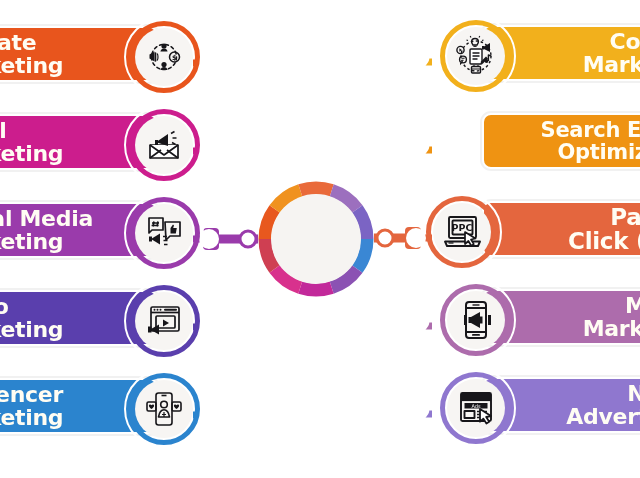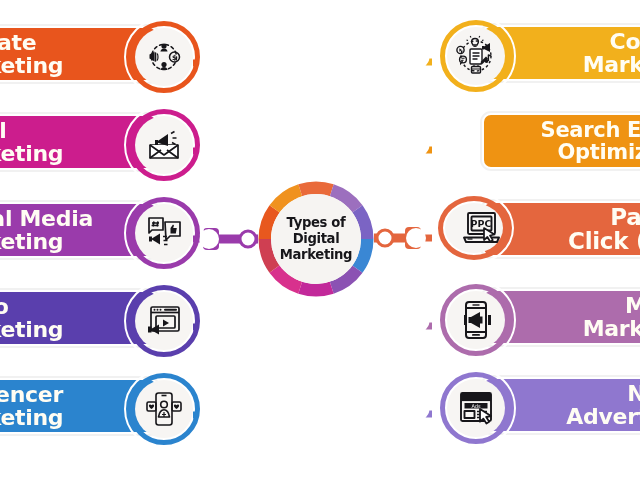--- a/index.html
+++ b/index.html
@@ -328,21 +328,21 @@
         <path d="M6 29v2.2l2-2.2z" fill="#17161a" stroke="none"></path>
         <rect x="17.5" y="32.5" width="9" height="6.5" rx="1"></rect>
         <path d="M17.5 35h9M20 32.5v-1.5M24 32.5v-1.5" stroke-width="1.1"></path>
         <circle cx="32.5" cy="27" r="1.9" fill="#17161a" stroke="none"></circle>
         <path d="M34.4 27v-6l3 1.2" stroke-width="1.4"></path>
       </g>
     </svg>
   </div>
 
 
-  <div class="bubble" style="left:445px;top:203px;width:58px;height:50px;justify-content:flex-end;">
+  <div class="bubble" style="left:433px;top:203px;width:58px;height:58px;">
     <span class="halo"></span>
     <span class="ring" style="border-color:#e4663e;"></span>
     <svg width="44" height="44" viewBox="0 0 44 44">
       <g fill="none" stroke="#17161a" stroke-width="1.9" stroke-linejoin="round">
         <rect x="9" y="7" width="27" height="21" rx="1.2"></rect>
         <rect x="12.5" y="10.5" width="20" height="14" rx="0.8"></rect>
         <text x="22" y="21" font-size="9.5" font-family="DejaVu Sans, sans-serif" font-weight="bold" text-anchor="middle" fill="#17161a" stroke="none">PPC</text>
         <path d="M5 31.5h35l-2 4.5H7z"></path>
         <path d="M8.5 33h5" stroke-width="1.3"></path>
         <path d="M25 22l10.5 6.5-4.5 1 2.8 4.6-2.6 1.6-2.8-4.7-3.4 3z" fill="#fff" stroke="#17161a" stroke-width="1.7"></path>
@@ -381,23 +381,14 @@
         <path d="M7 7h30v7H7z" fill="#17161a" stroke="none"></path>
         <rect x="10.5" y="17" width="23" height="5.5" fill="#17161a" stroke="none"></rect>
         <text x="22" y="21.5" font-size="5" font-family="DejaVu Sans, sans-serif" fill="#fff" stroke="none" text-anchor="middle">Ads</text>
         <rect x="10.5" y="25" width="10" height="7"></rect>
         <path d="M23 25.5h10M23 28.5h10M23 31.5h7" stroke-width="1.6"></path>
         <path d="M26 23l11 7-4.8 1 3 4.8-2.8 1.7-3-4.9-3.4 3.1z" fill="#fff" stroke="#17161a" stroke-width="1.8"></path>
       </g>
     </svg>
   </div>
 
-  <div id="hub">
-    <div id="hubInner">
-      <div class="ht">
-        <div>Types of</div>
-        <div>Digital</div>
-        <div>Marketing</div>
-      </div>
-    </div>
-  </div>
 
 </div>
 
 </body></html>

